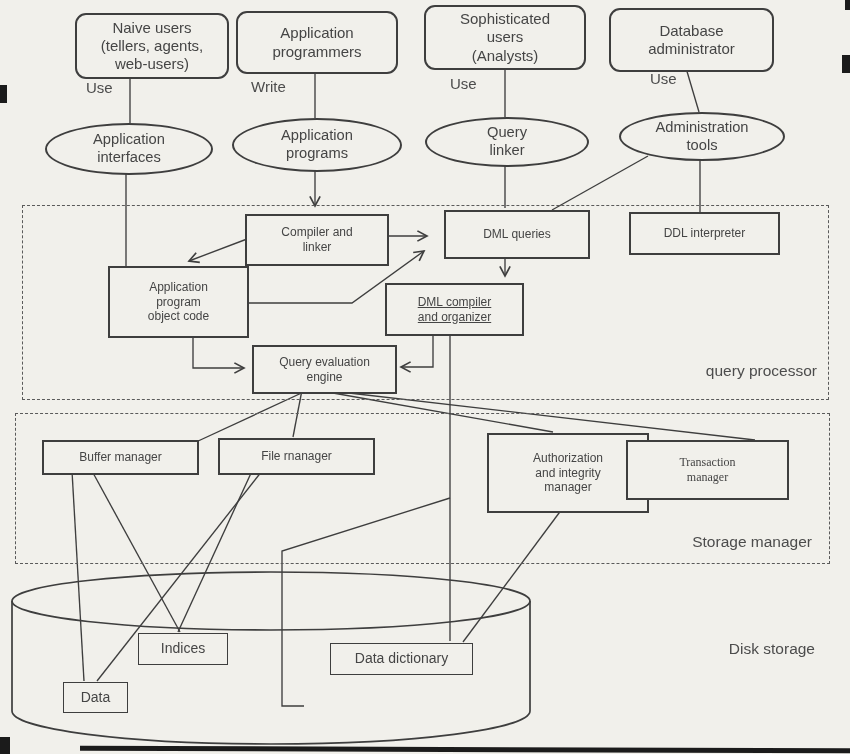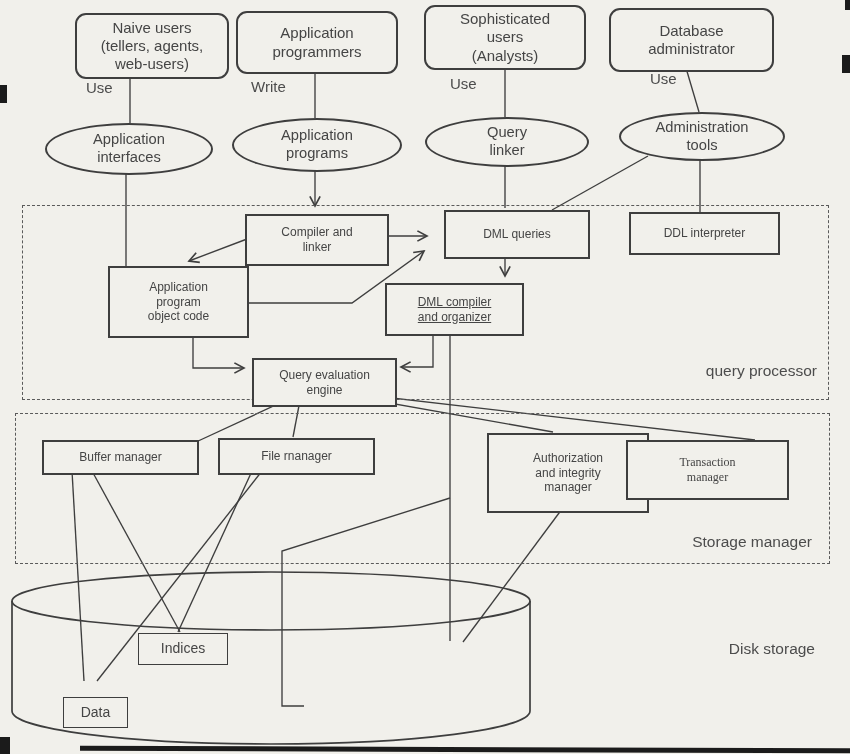--- a/index.html
+++ b/index.html
@@ -111,35 +111,36 @@
 
   <div class="box" style="left:245px;top:214px;width:140px;height:48px;"><span>Compiler and
 linker</span></div>
   <div class="box" style="left:434px;top:210px;width:142px;height:45px;margin-left:10px;"><span>DML queries</span></div>
   <div class="box" style="left:629px;top:212px;width:147px;height:39px;"><span>DDL interpreter</span></div>
   <div class="box" style="left:108px;top:266px;width:137px;height:68px;"><span>Application
 program
 object code</span></div>
   <div class="box" style="left:385px;top:283px;width:135px;height:49px;text-decoration:underline;"><span>DML compiler
 and organizer</span></div>
-  <div class="box thick" style="left:252px;top:358px;width:141px;height:45px;"><span>Query evaluation
+  <div class="box thick" style="left:252px;top:345px;width:141px;height:45px;"><span>Query evaluation
 engine</span></div>
   <div class="lbl rlabel" style="left:617px;top:362px;width:200px;">query processor</div>
 
   <div class="box" style="left:42px;top:440px;width:153px;height:31px;"><span>Buffer manager</span></div>
   <div class="box" style="left:218px;top:438px;width:153px;height:33px;"><span>File rnanager</span></div>
   <div class="box" style="left:487px;top:433px;width:158px;height:76px;"><span>Authorization
 and integrity
 manager</span></div>
   <div class="box" style="left:626px;top:440px;width:159px;height:56px;font-family:Liberation Serif, serif;"><span>Transaction
 manager</span></div>
   <div class="lbl rlabel" style="left:612px;top:533px;width:200px;">Storage manager</div>
 
   <div class="box thin" style="left:138px;top:633px;width:88px;height:30px;"><span>Indices</span></div>
-  <div class="box thin" style="left:63px;top:682px;width:63px;height:29px;margin-top:15px;"><span>Data</span></div>
+  <div class="box thin" style="left:63px;top:682px;width:63px;height:29px;"><span>Data</span></div>
+  <div class="box thin" style="left:330px;top:643px;width:141px;height:30px;"><span>Data dictionary</span></div>
   <div class="lbl rlabel" style="left:655px;top:640px;width:160px;">Disk storage</div>
 
   <div class="artifact" style="left:0;top:85px;width:7px;height:18px;"></div>
   <div class="artifact" style="left:0;top:737px;width:10px;height:17px;"></div>
   <div class="artifact" style="left:80px;top:747px;width:770px;height:4.5px;transform:rotate(0.2deg);"></div>
   <div class="artifact" style="left:842px;top:55px;width:8px;height:18px;"></div>
   <div class="artifact" style="left:845px;top:0;width:5px;height:10px;"></div>
 
 </div>
 

